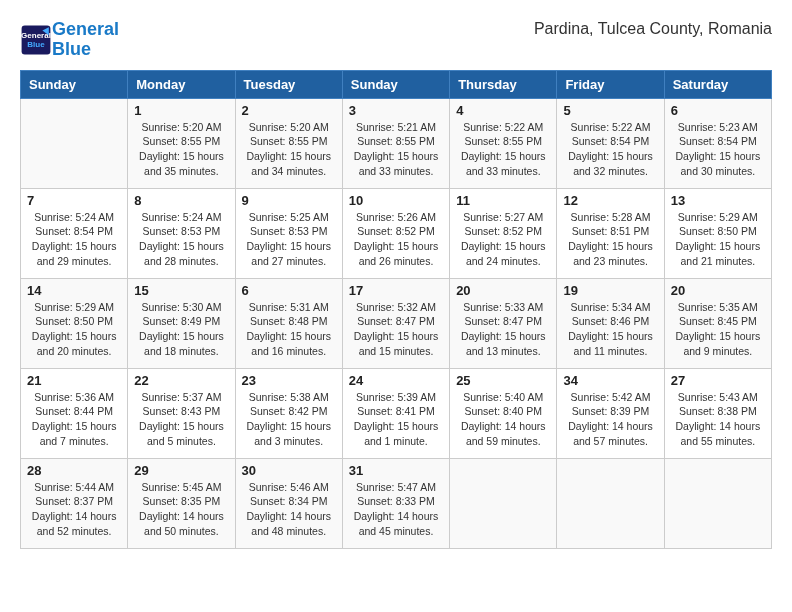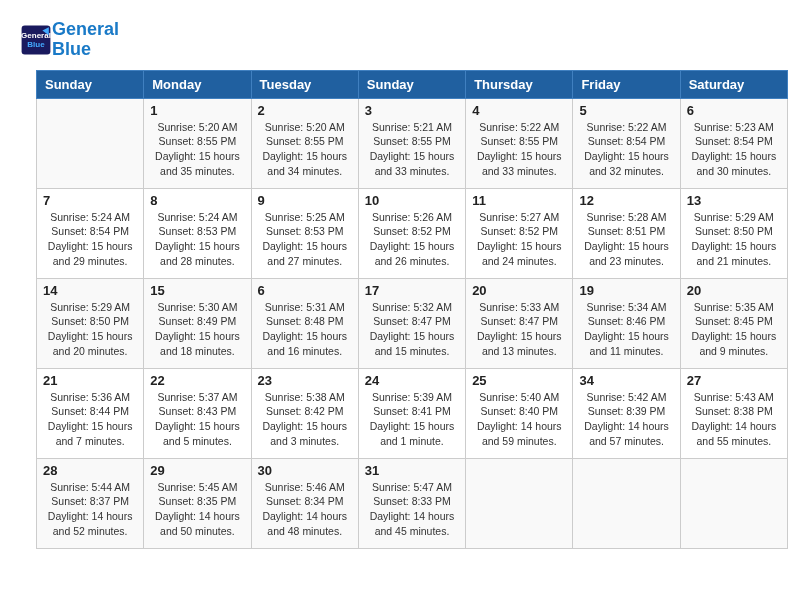--- a/index.html
+++ b/index.html
@@ -43,21 +43,20 @@
       color: #1a1a5e;
     }
     .location-title {
       font-size: 16px;
       color: #333;
     }
     table {
       width: 100%;
       border-collapse: collapse;
       font-size: 11px;
-      margin-left: 16px;
     }
     thead tr th {
       background: #2060a0;
       color: #fff;
       padding: 6px 8px;
       text-align: left;
       font-size: 13px;
       font-weight: bold;
       border: 1px solid #4080c0;
     }
@@ -101,20 +100,21 @@
       <polygon points="28,8 36,4 36,14" fill="#4af"></polygon>
     </svg>
     <div>
       <div class="logo-text">
         <span>General</span><br>
         <span style="color:#1a7ac7">Blue</span>
       </div>
     </div>
   </div>
   <div class="title-area">
+    <div class="location-title">Pardina, Tulcea County, Romania</div>
   </div>
 </div>
 
 <table>
   <thead>
     <tr id="weekday-header">
         <th>Sunday</th>
         <th>Monday</th>
         <th>Tuesday</th>
         <th>Sunday</th>

